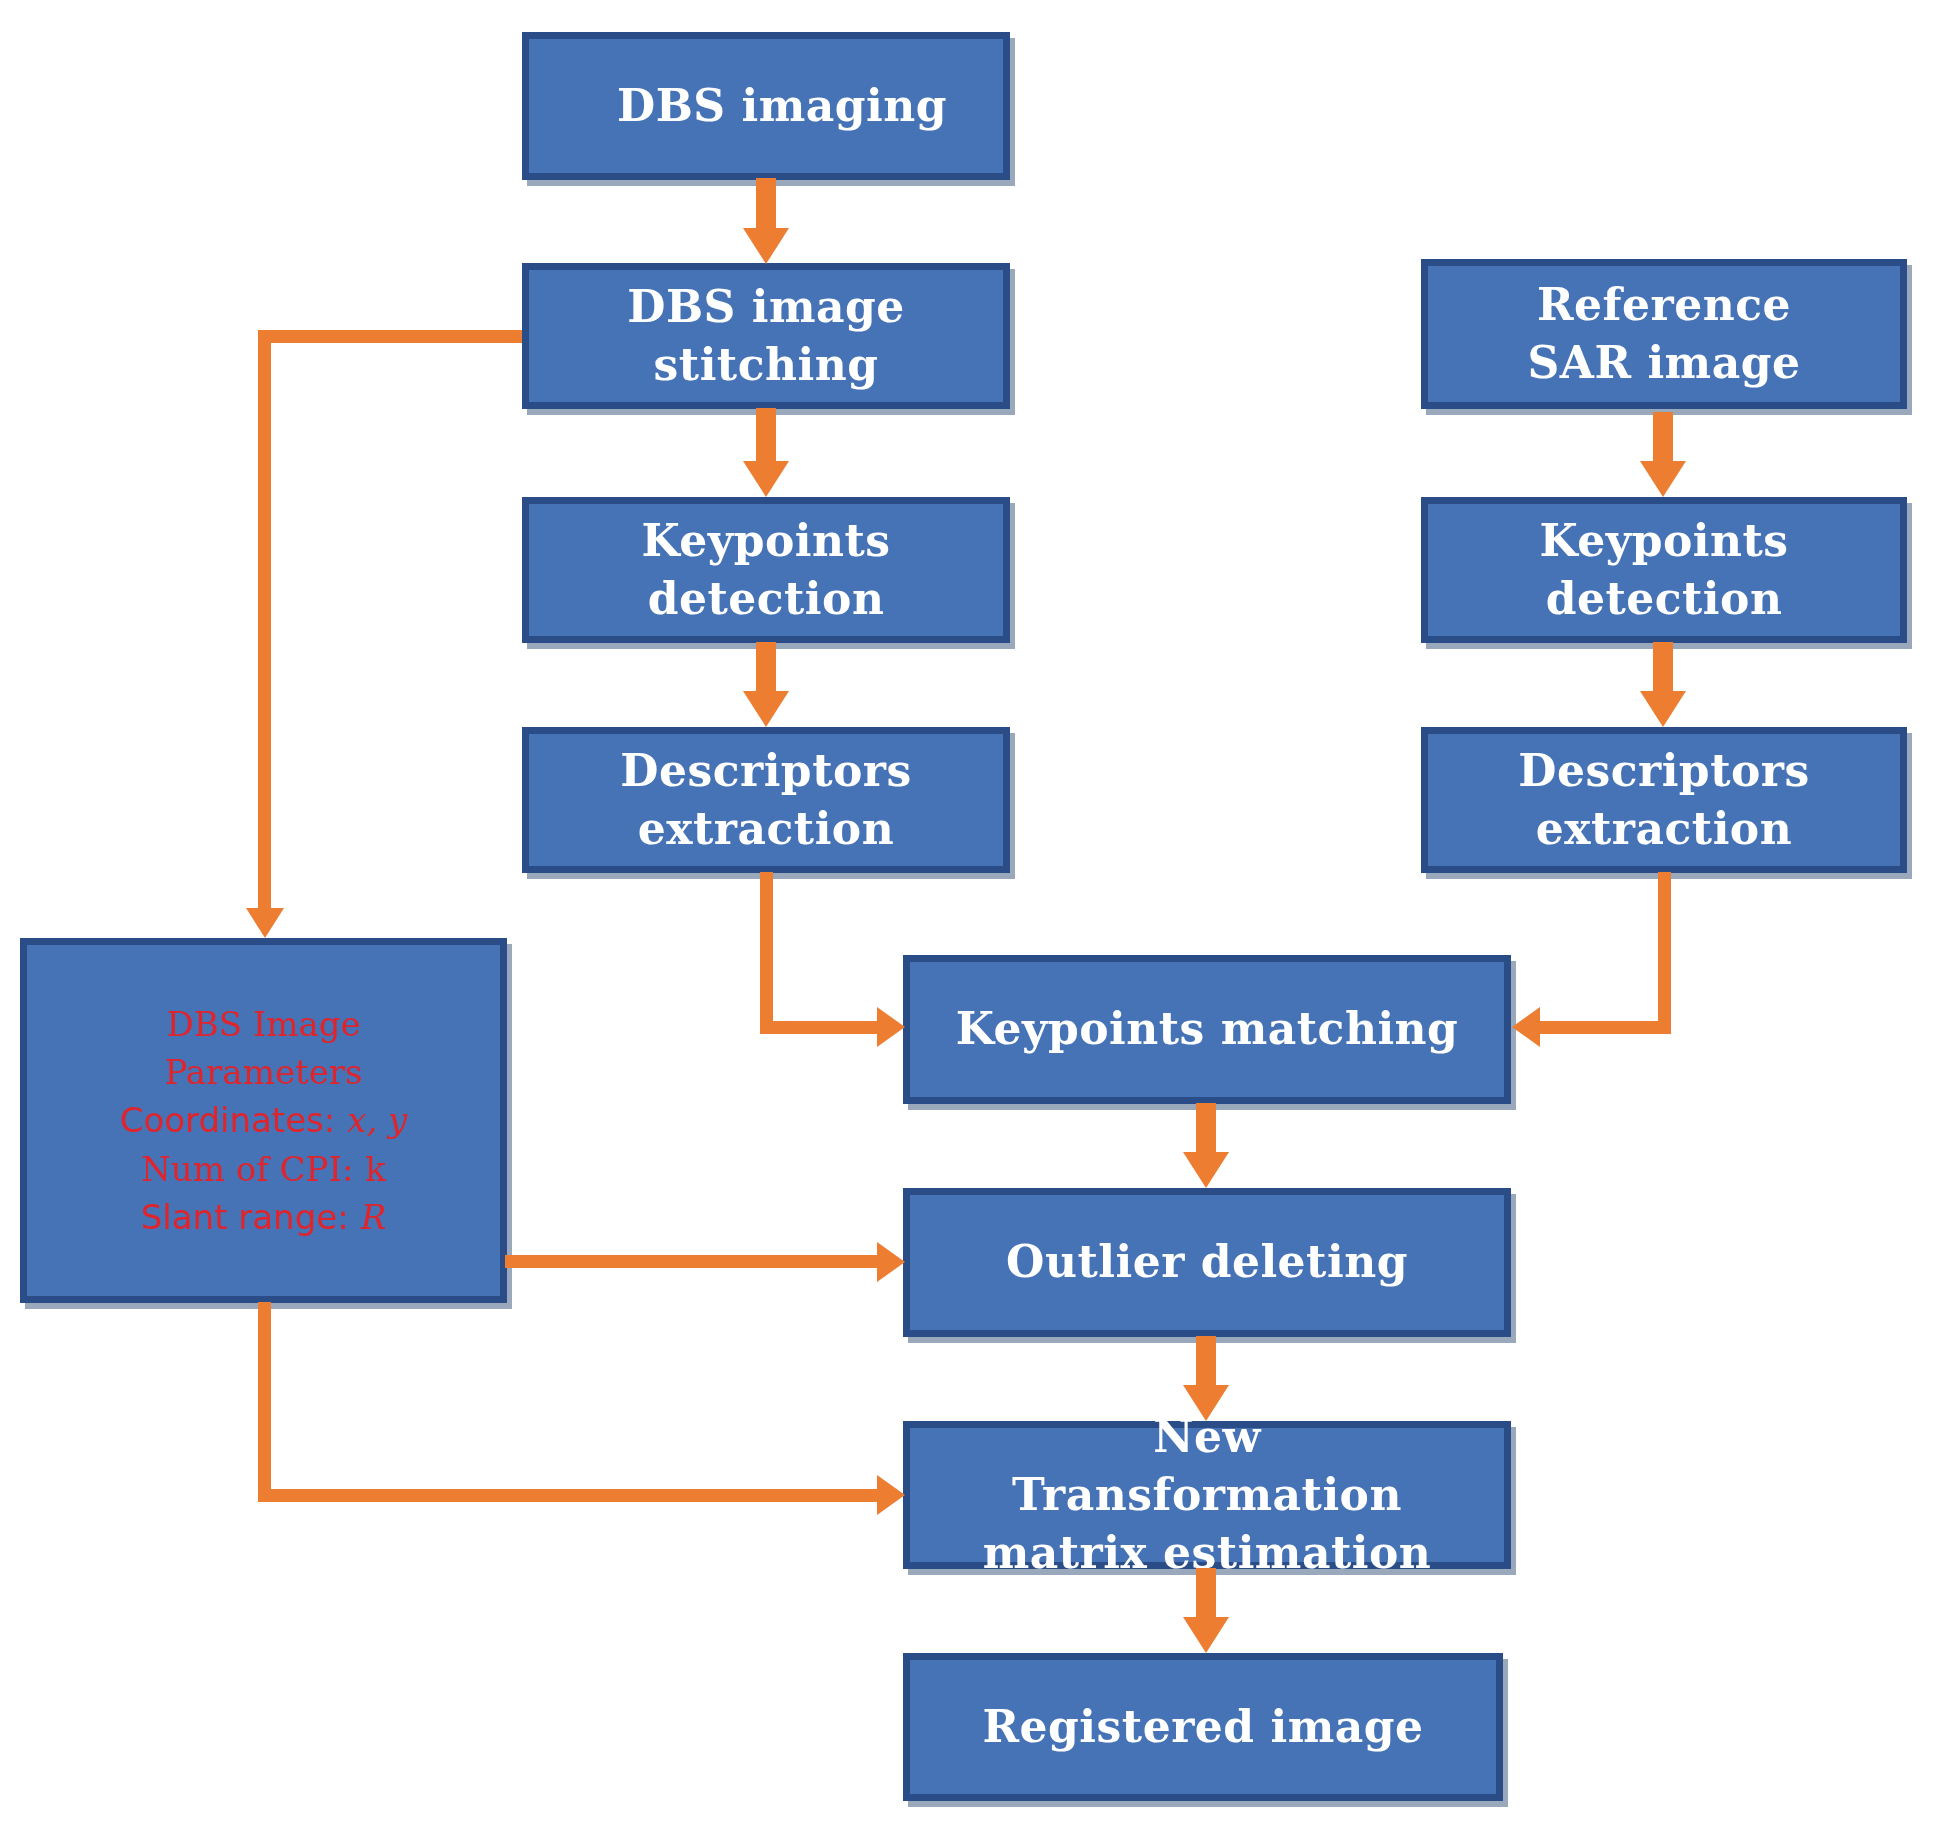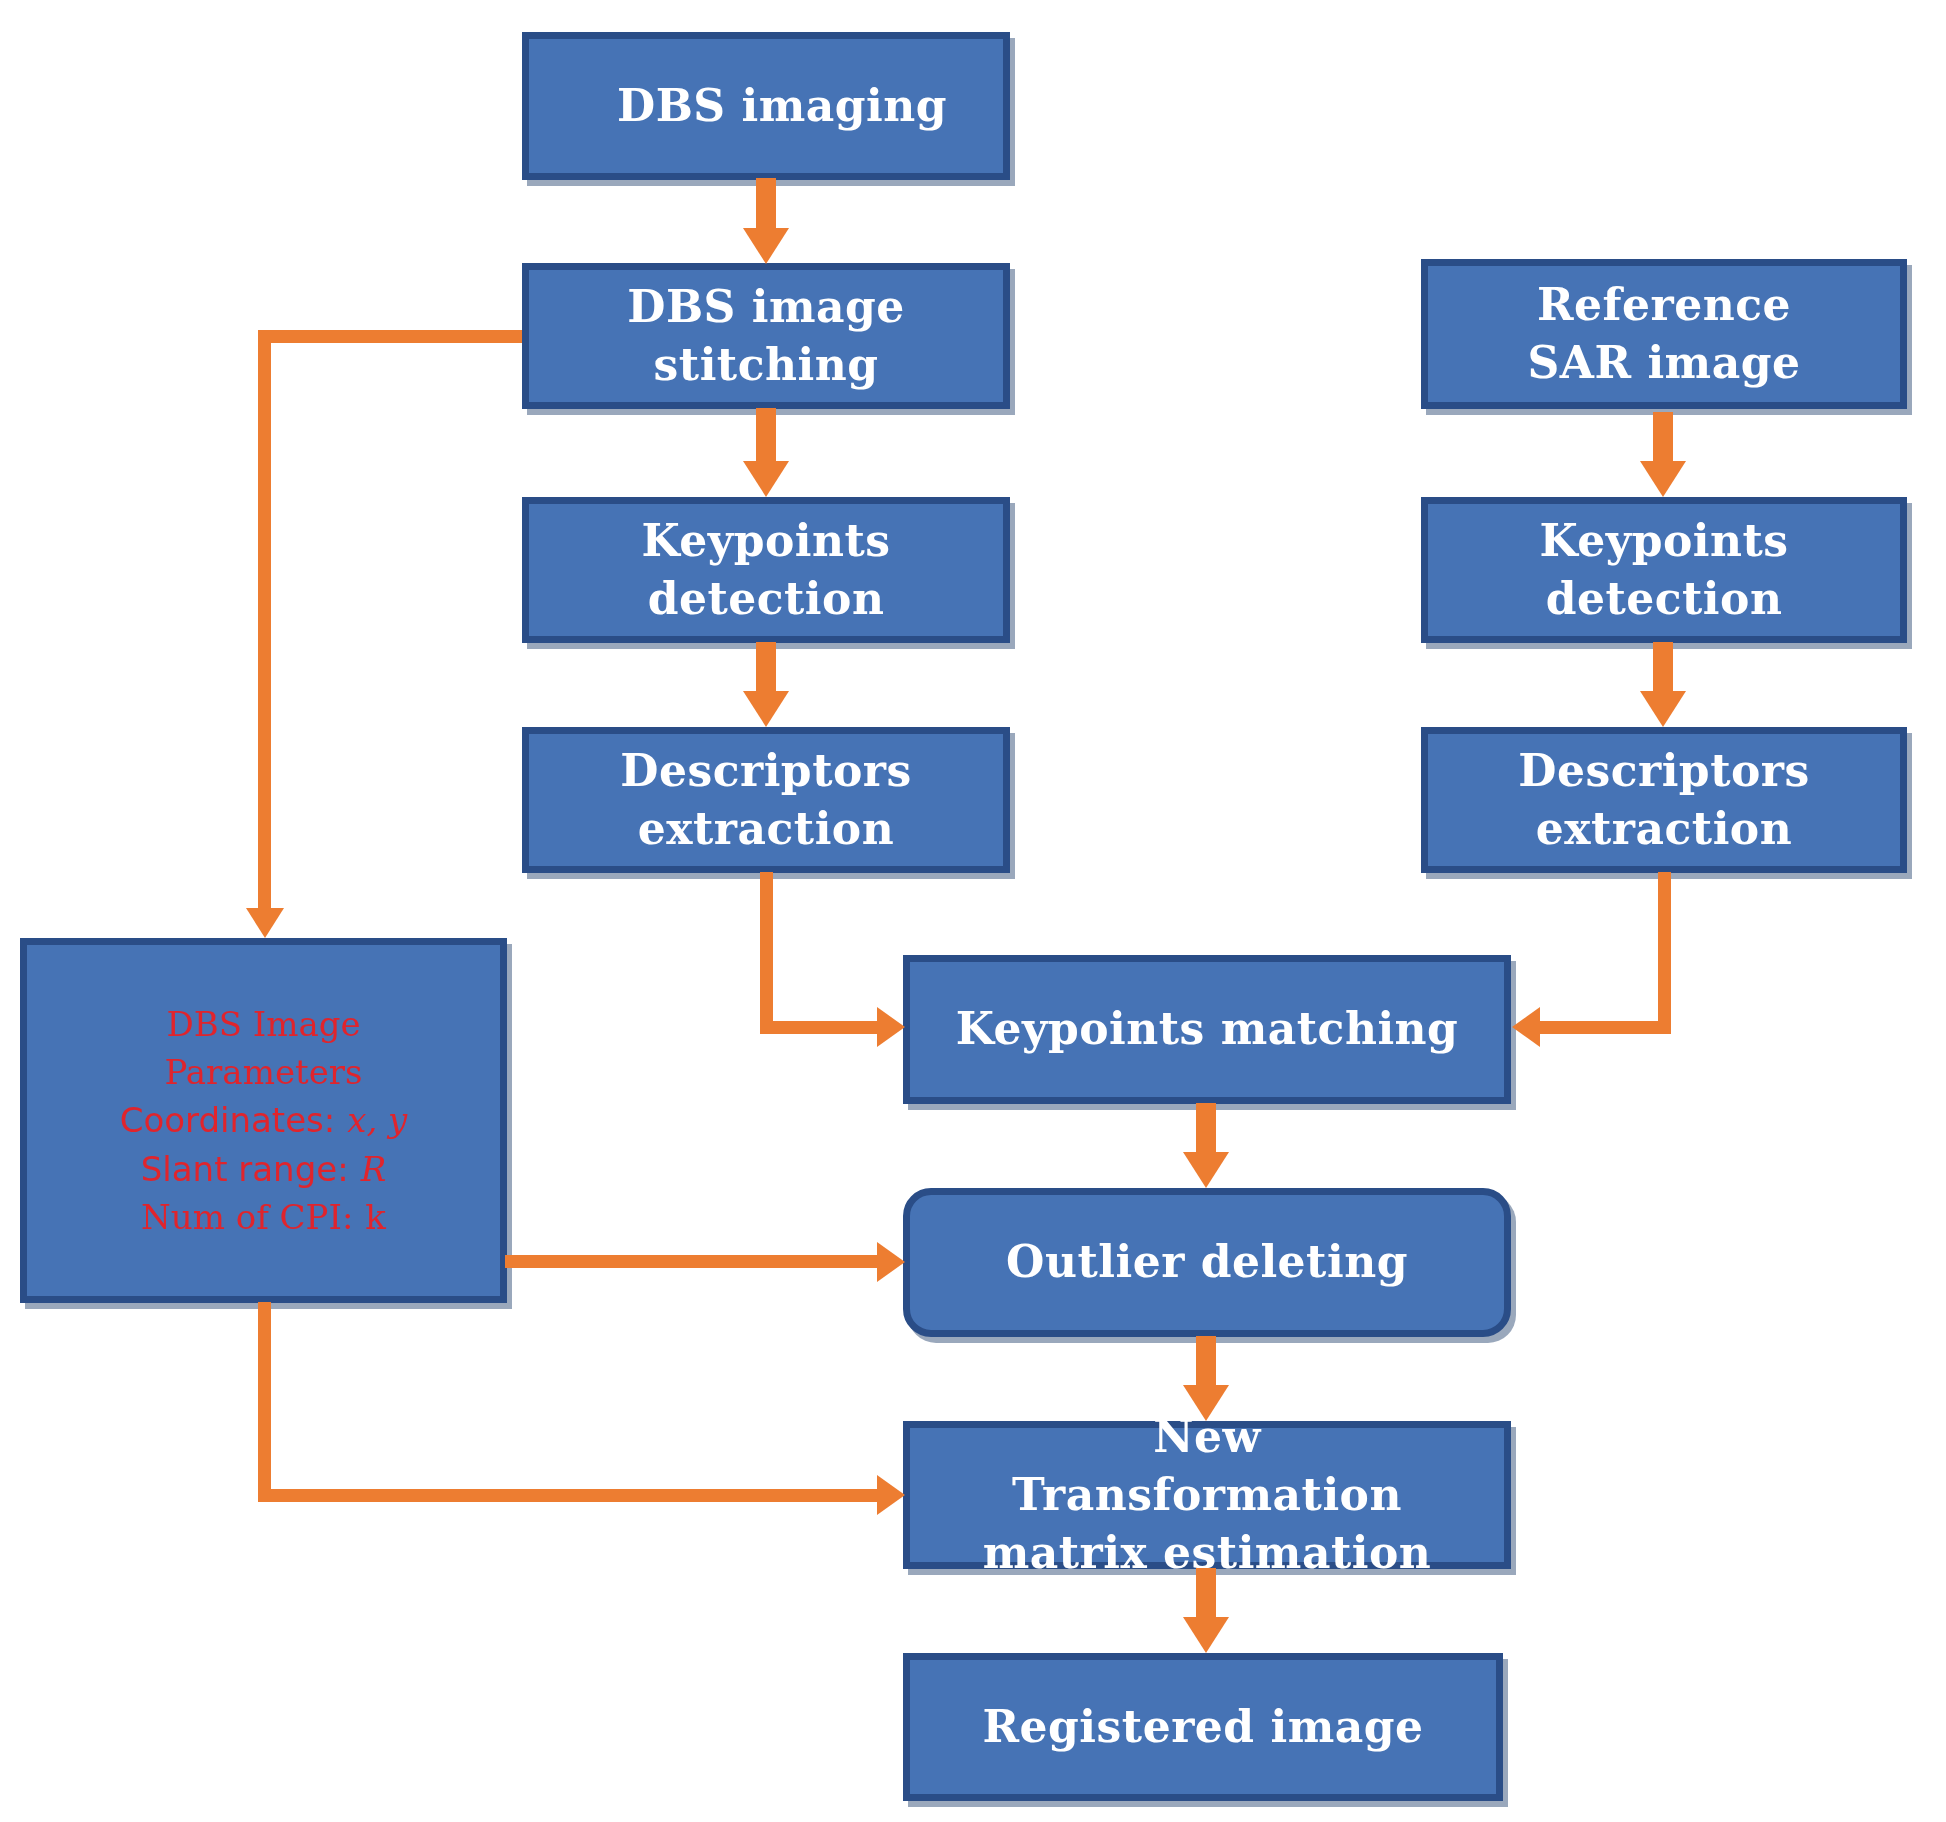--- a/index.html
+++ b/index.html
@@ -73,28 +73,28 @@
     <div class="lbl" style="max-width:280px;">Keypoints detection</div>
   </div>
   <div class="node" style="left:1421px;top:727px;width:486px;height:146px;">
     <div class="lbl" style="max-width:300px;">Descriptors extraction</div>
   </div>
 
   <div class="node params-box" style="left:20px;top:938px;width:487px;height:365px;">
     <div class="pline pserif">DBS Image</div>
     <div class="pline pserif">Parameters</div>
     <div class="pline"><span class="psans">Coordinates:</span><span class="pvar">x, y</span></div>
+    <div class="pline"><span class="pserif">Num of CPI:</span><span class="pvar upright">k</span></div>
     <div class="pline"><span class="psans">Slant range:</span><span class="pvar">R</span></div>
-    <div class="pline"><span class="pserif">Num of CPI:</span><span class="pvar upright">k</span></div>
   </div>
 
   <div class="node" style="left:903px;top:955px;width:608px;height:149px;">
     <div class="lbl">Keypoints  matching</div>
   </div>
-  <div class="node" style="left:903px;top:1188px;width:608px;height:149px;border-radius:28px;">
+  <div class="node" style="left:903px;top:1188px;width:608px;height:149px;">
     <div class="lbl">Outlier deleting</div>
   </div>
   <div class="node" style="left:903px;top:1421px;width:608px;height:148px;">
     <div class="lbl" style="max-width:460px;">New Transformation matrix estimation</div>
   </div>
   <div class="node" style="left:903px;top:1653px;width:600px;height:148px;">
     <div class="lbl">Registered image</div>
   </div>
 
   <div>

